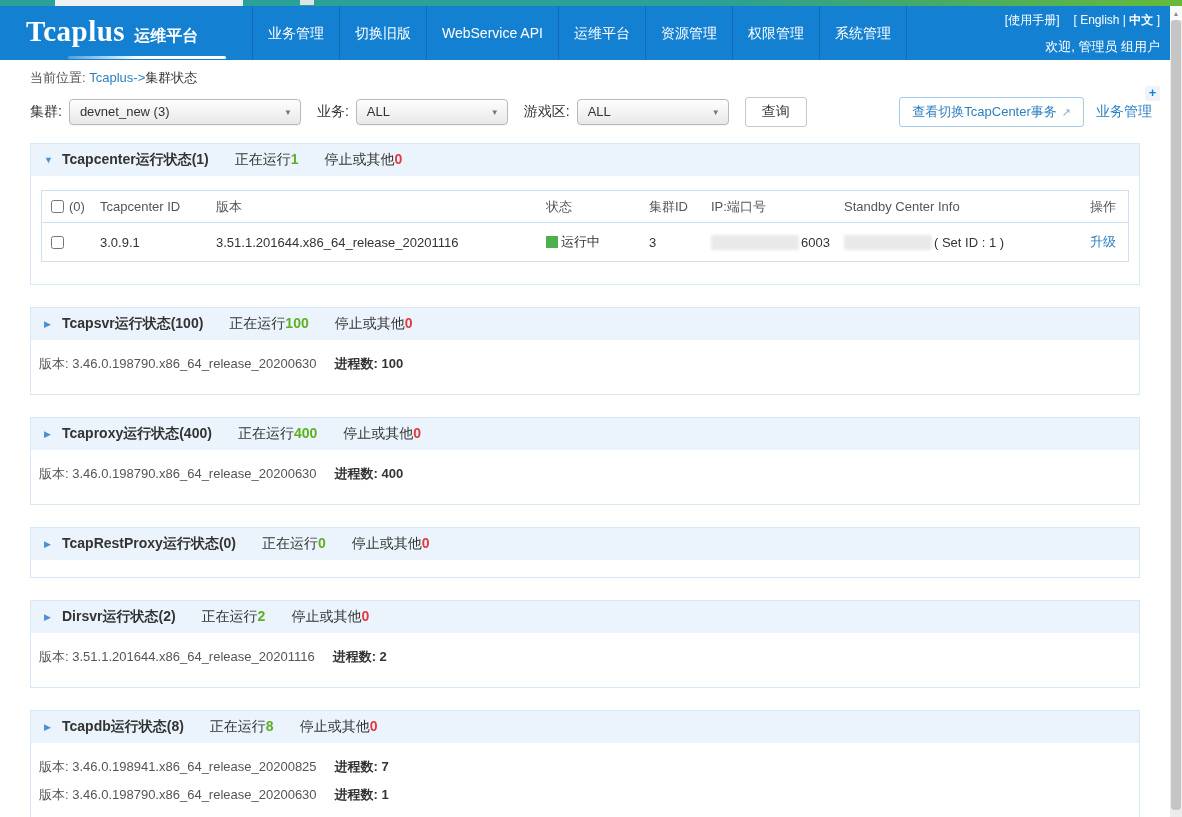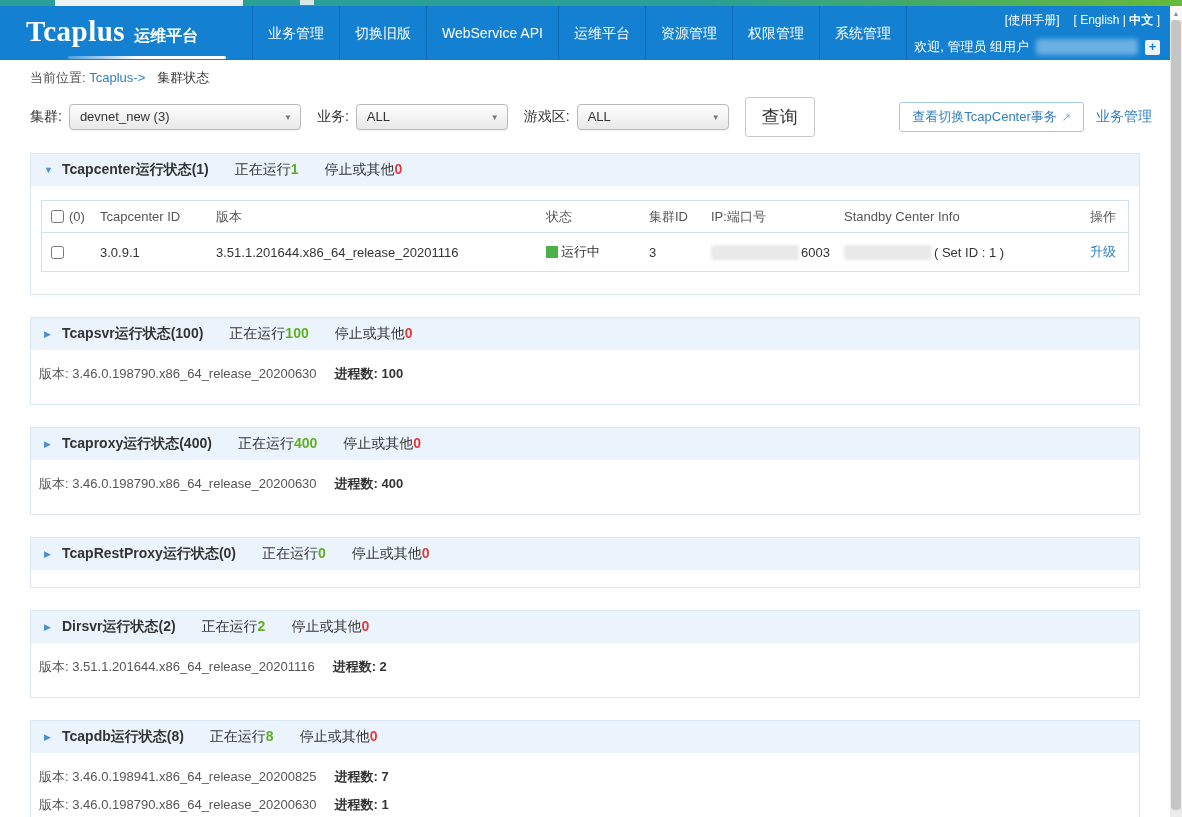--- a/index.html
+++ b/index.html
@@ -22,42 +22,42 @@
   .logo-underline { position:absolute; left:42px; top:41px; width:158px; height:3px; border-radius:2px;
     background:linear-gradient(90deg,rgba(255,255,255,.25),#fff 45%,#fff); }
   .nav { position:absolute; left:252px; top:0; height:54px; display:flex; }
   .nav-item { padding:0 15px; line-height:54px; color:#fff; font-size:14px; cursor:pointer;
     border-right:1px solid rgba(9,74,130,.40); }
   .nav-item:first-child { border-left:1px solid rgba(9,74,130,.40); }
   .top-right { position:absolute; right:10px; top:6px; color:#fff; text-align:right; }
   .tr-line1 { font-size:12px; display:flex; justify-content:flex-end; gap:14px; }
   .tr-line1 span { cursor:pointer; }
   .lang-bold { font-weight:bold; }
-  .tr-line2 { margin-top:9px; font-size:13px; display:flex; align-items:center; justify-content:flex-end; gap:7px; }
+  .tr-line2 { margin-top:9px; font-size:13px; display:flex; align-items:flex-end; justify-content:flex-end; gap:7px;flex-direction:column; }
   .blur-user { width:102px; height:16px; background:rgba(255,255,255,.38); filter:blur(2.5px); border-radius:3px; }
   .plus-icon { width:15px; height:15px; background:#eef4fa; color:#1380d2; font-weight:bold; font-size:13px;
     line-height:14px; text-align:center; border-radius:2px; cursor:pointer; }
   
   .scrollbar { position:absolute; right:0; top:6px; width:12px; height:811px; background:#ececec; }
   .scroll-arrow { height:14px; background:#fafafa; color:#8d8d8d; font-size:7px; line-height:15px; text-align:center; cursor:pointer; }
   .scroll-thumb { position:absolute; left:1px; top:14px; width:10px; height:790px; background:#c5c5c5; border-radius:4px; cursor:grab; }
   
   .content { position:absolute; top:60px; left:0; width:1170px; }
   .breadcrumb { padding:9px 0 2px 30px; font-size:13px; color:#555; }
   .bc-link { color:#2e7fc1; cursor:pointer; }
-  .bc-current { color:#333;margin-left:12px; }
+  .bc-current { color:#333; }
   .filter-bar { display:flex; align-items:center; margin:8px 18px 0 30px; font-size:14px; color:#333; }
   .flabel { margin-right:7px; }
   .fselect { position:relative; height:26px; line-height:24px; border:1px solid #b9b9b9; border-radius:4px;
     background:linear-gradient(#fefefe,#e8e8e8); padding:0 24px 0 10px; font-size:13px; color:#333;
     margin-right:16px; cursor:pointer; box-shadow:0 1px 1px rgba(0,0,0,.05); }
   .sel-cluster { width:232px; } .sel-biz { width:152px; } .sel-zone { width:152px; }
   .fselect .arrow { position:absolute; right:8px; top:1px; font-size:8px; color:#777; }
-  .query-btn { height:40px; padding:0 16px; background:#fff; border:1px solid #c9c9c9; border-radius:3px;
-    font-size:18px; color:#333; cursor:pointer; font-family:inherit; }
+  .query-btn { height:30px; padding:0 16px; background:#fff; border:1px solid #c9c9c9; border-radius:3px;
+    font-size:14px; color:#333; cursor:pointer; font-family:inherit; }
   .fspacer { flex:1; }
   .center-tx-btn { height:30px; display:flex; align-items:center; gap:5px; padding:8px 12px; background:#fff;
     border:1px solid #a7c9e8; border-radius:3px; color:#2e7fc1; font-size:13px; cursor:pointer; font-family:inherit; }
   .ext-icon { font-size:11px; color:#7fa9d6; }
   .switch-old { margin-left:12px; color:#2e7fc1; font-size:14px; cursor:pointer; }
   
   .panels { padding:16px 30px 0 30px; }
   .panel { border:1px solid #d9e7f4; background:#fff; margin-bottom:22px; }
   .panel-header { height:32px; background:#ebf4fc; display:flex; align-items:center; font-size:14px; cursor:pointer; }
   .tri { color:#4a90d2; font-size:9px; width:10px; margin:0 8px 0 13px; }

